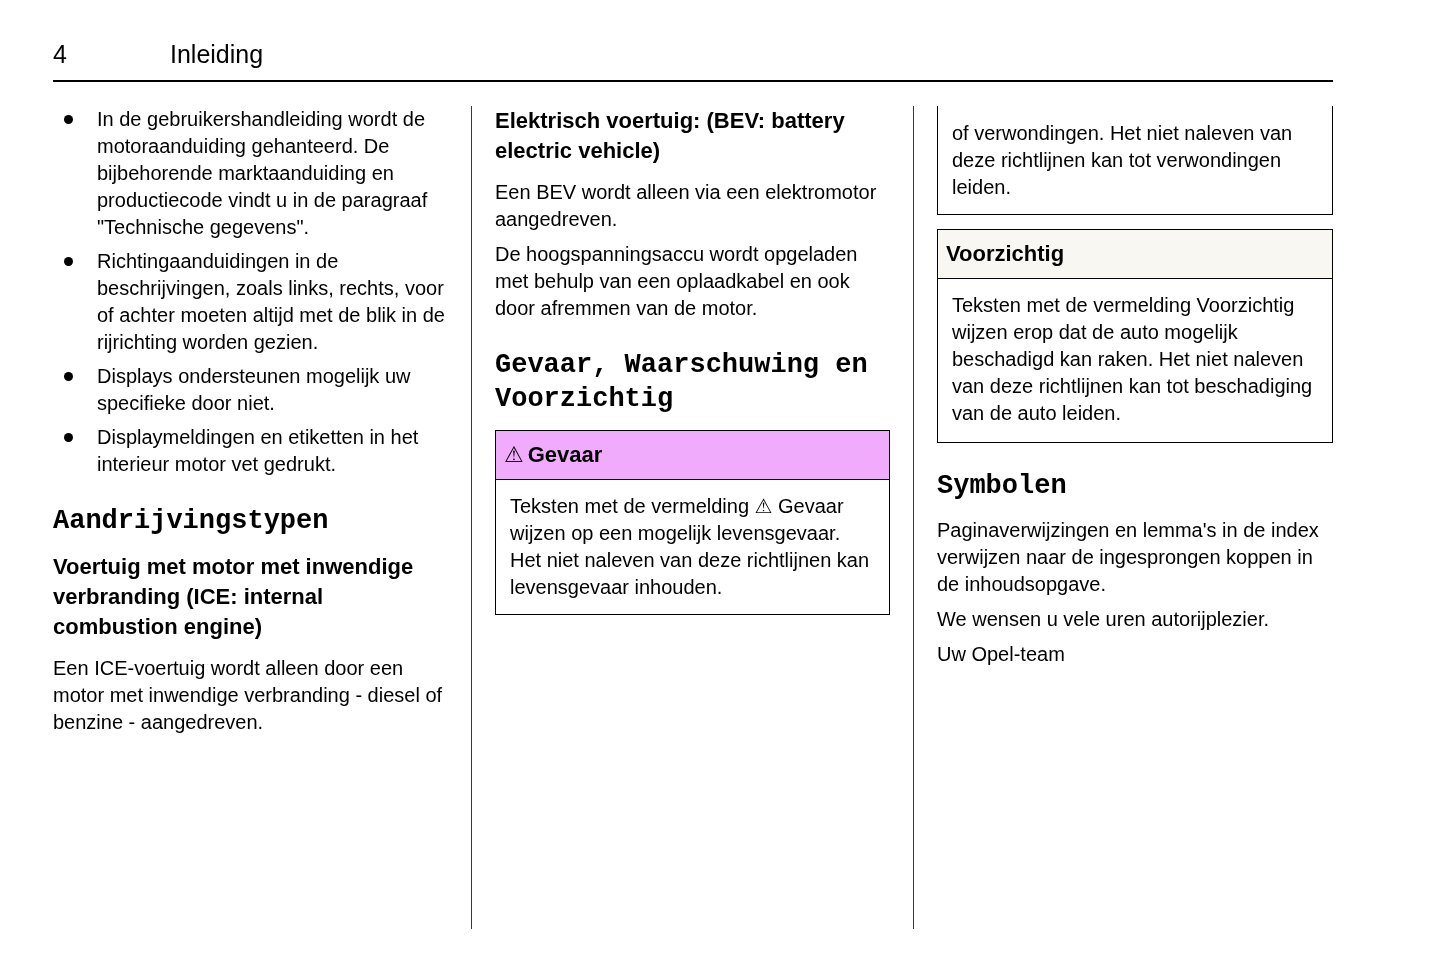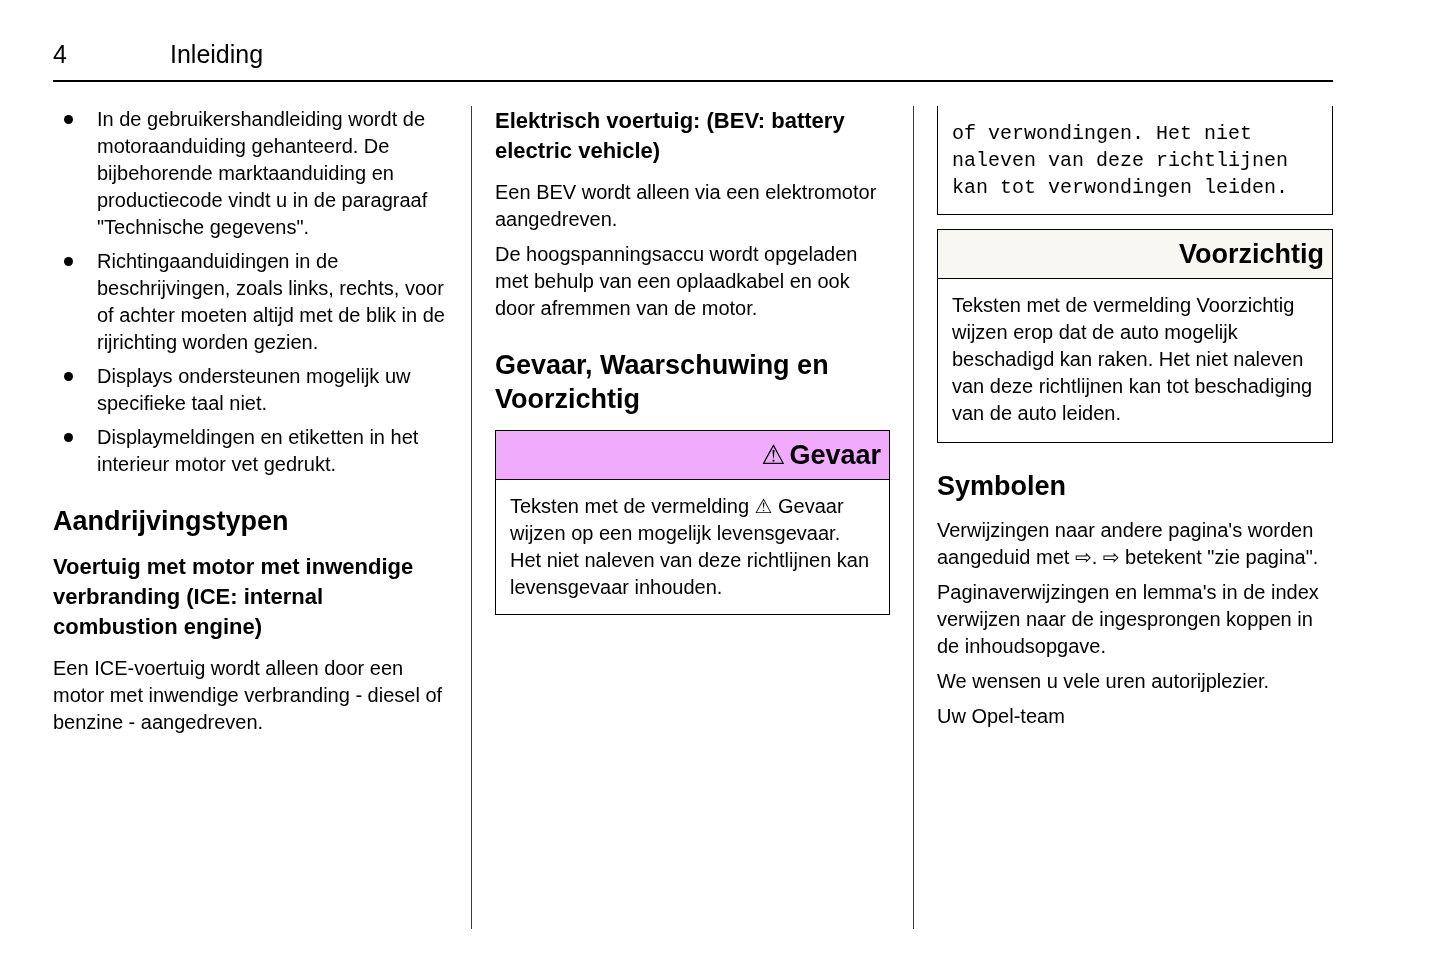--- a/index.html
+++ b/index.html
@@ -76,55 +76,55 @@
     height: 9px;
     border-radius: 50%;
     background: #000;
   }
   .section-heading {
     font-size: 27px;
     line-height: 34px;
     font-weight: bold;
     margin-top: 26px;
     margin-bottom: 14px;
+    font-family: Liberation Mono, monospace;
   }
   .sub-heading {
     font-size: 22px;
     line-height: 30px;
     font-weight: bold;
     margin-bottom: 13px;
   }
   .alert-box {
     border: 1.5px solid #000;
     margin-bottom: 16px;
     background: #fff;
   }
   .alert-header {
     border-bottom: 1.5px solid #000;
-    text-align: right;
+    text-align: left;
     padding: 13px 8px;
-    font-size: 27px;
+    font-size: 22px;
     line-height: 22px;
     font-weight: bold;
   }
   .alert-header-gray { background: #f0abfc; }
   .alert-header-light { background: #f8f7f2; }
   .warn-icon {
     font-weight: normal;
     margin-right: 4px;
   }
   .alert-body {
     padding: 13px 14px 13px;
     font-size: 20px;
     line-height: 27px;
   }
   .continuation-box {
     border-top: none;
     margin-bottom: 14px;
-    font-family: Liberation Mono, monospace;
   }
   .continuation-box .alert-body { padding-top: 14px; }
   .caution-box .alert-body { padding-bottom: 15px; }
 </style>
 </head>
 <body>
 
 <div class="page">
 
   <header class="page-header">
@@ -139,21 +139,21 @@
         <li class="bullet-item">
           <span class="bullet-dot"></span>
           <span>In de gebruikershandleiding wordt de motoraanduiding gehanteerd. De bijbehorende marktaanduiding en productiecode vindt u in de paragraaf "Technische gegevens".</span>
         </li>
         <li class="bullet-item">
           <span class="bullet-dot"></span>
           <span>Richtingaanduidingen in de beschrijvingen, zoals links, rechts, voor of achter moeten altijd met de blik in de rijrichting worden gezien.</span>
         </li>
         <li class="bullet-item">
           <span class="bullet-dot"></span>
-          <span>Displays ondersteunen mogelijk uw specifieke taal niet.</span>
+          <span>Displays ondersteunen mogelijk uw specifieke door niet.</span>
         </li>
         <li class="bullet-item">
           <span class="bullet-dot"></span>
           <span>Displaymeldingen en etiketten in het interieur motor vet gedrukt.</span>
         </li>
       </ul>
       <h2 class="section-heading">Aandrijvingstypen</h2>
       <h3 class="sub-heading">Voertuig met motor met inwendige verbranding (ICE: internal combustion engine)</h3>
       <p class="body-text">Een ICE-voertuig wordt alleen door een motor met inwendige verbranding - diesel of benzine - aangedreven.</p>
     </section>
@@ -183,20 +183,19 @@
       </div>
 
       <div class="alert-box caution-box">
         <div class="alert-header alert-header-light">
           <span>Voorzichtig</span>
         </div>
         <div class="alert-body">Teksten met de vermelding Voorzichtig wijzen erop dat de auto mogelijk beschadigd kan raken. Het niet naleven van deze richtlijnen kan tot beschadiging van de auto leiden.</div>
       </div>
 
       <h2 class="section-heading">Symbolen</h2>
-      <p class="body-text">Verwijzingen naar andere pagina's worden aangeduid met ⇨. ⇨ betekent "zie pagina".</p>
       <p class="body-text">Paginaverwijzingen en lemma's in de index verwijzen naar de ingesprongen koppen in de inhoudsopgave.</p>
       <p class="body-text">We wensen u vele uren autorijplezier.</p>
       <p class="body-text">Uw Opel-team</p>
     </section>
 
   </div>
 </div>
 
 </body></html>

